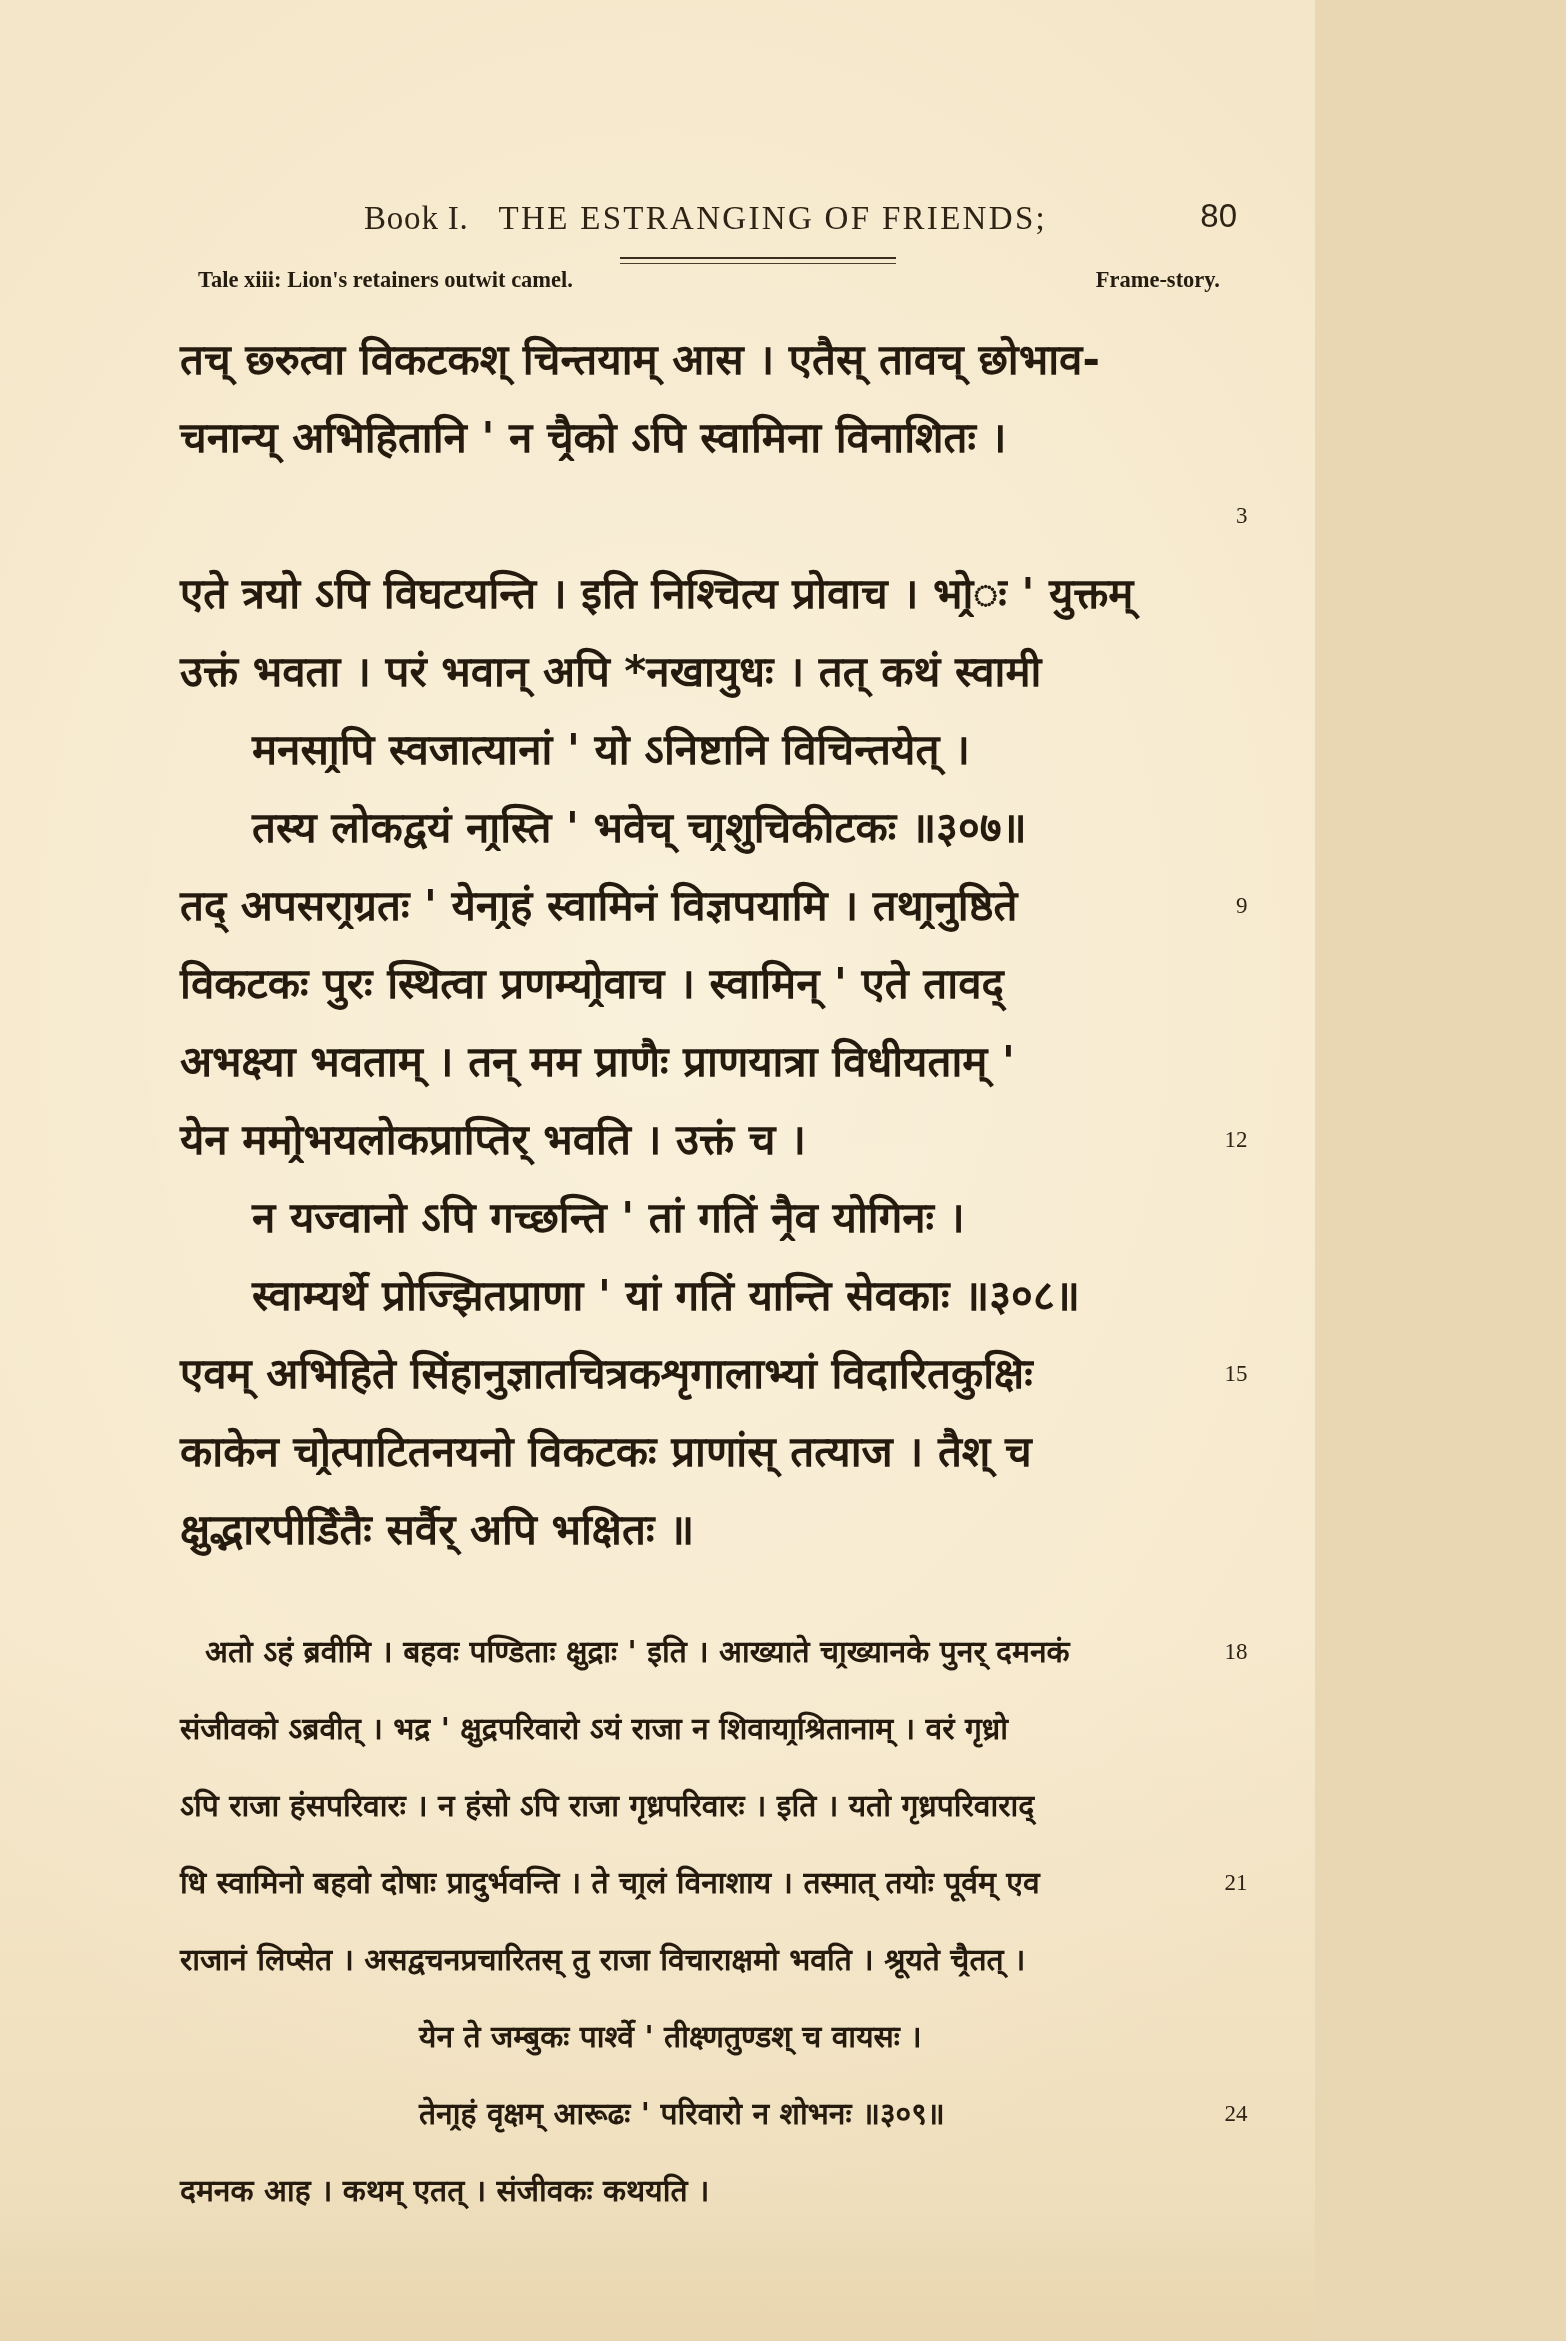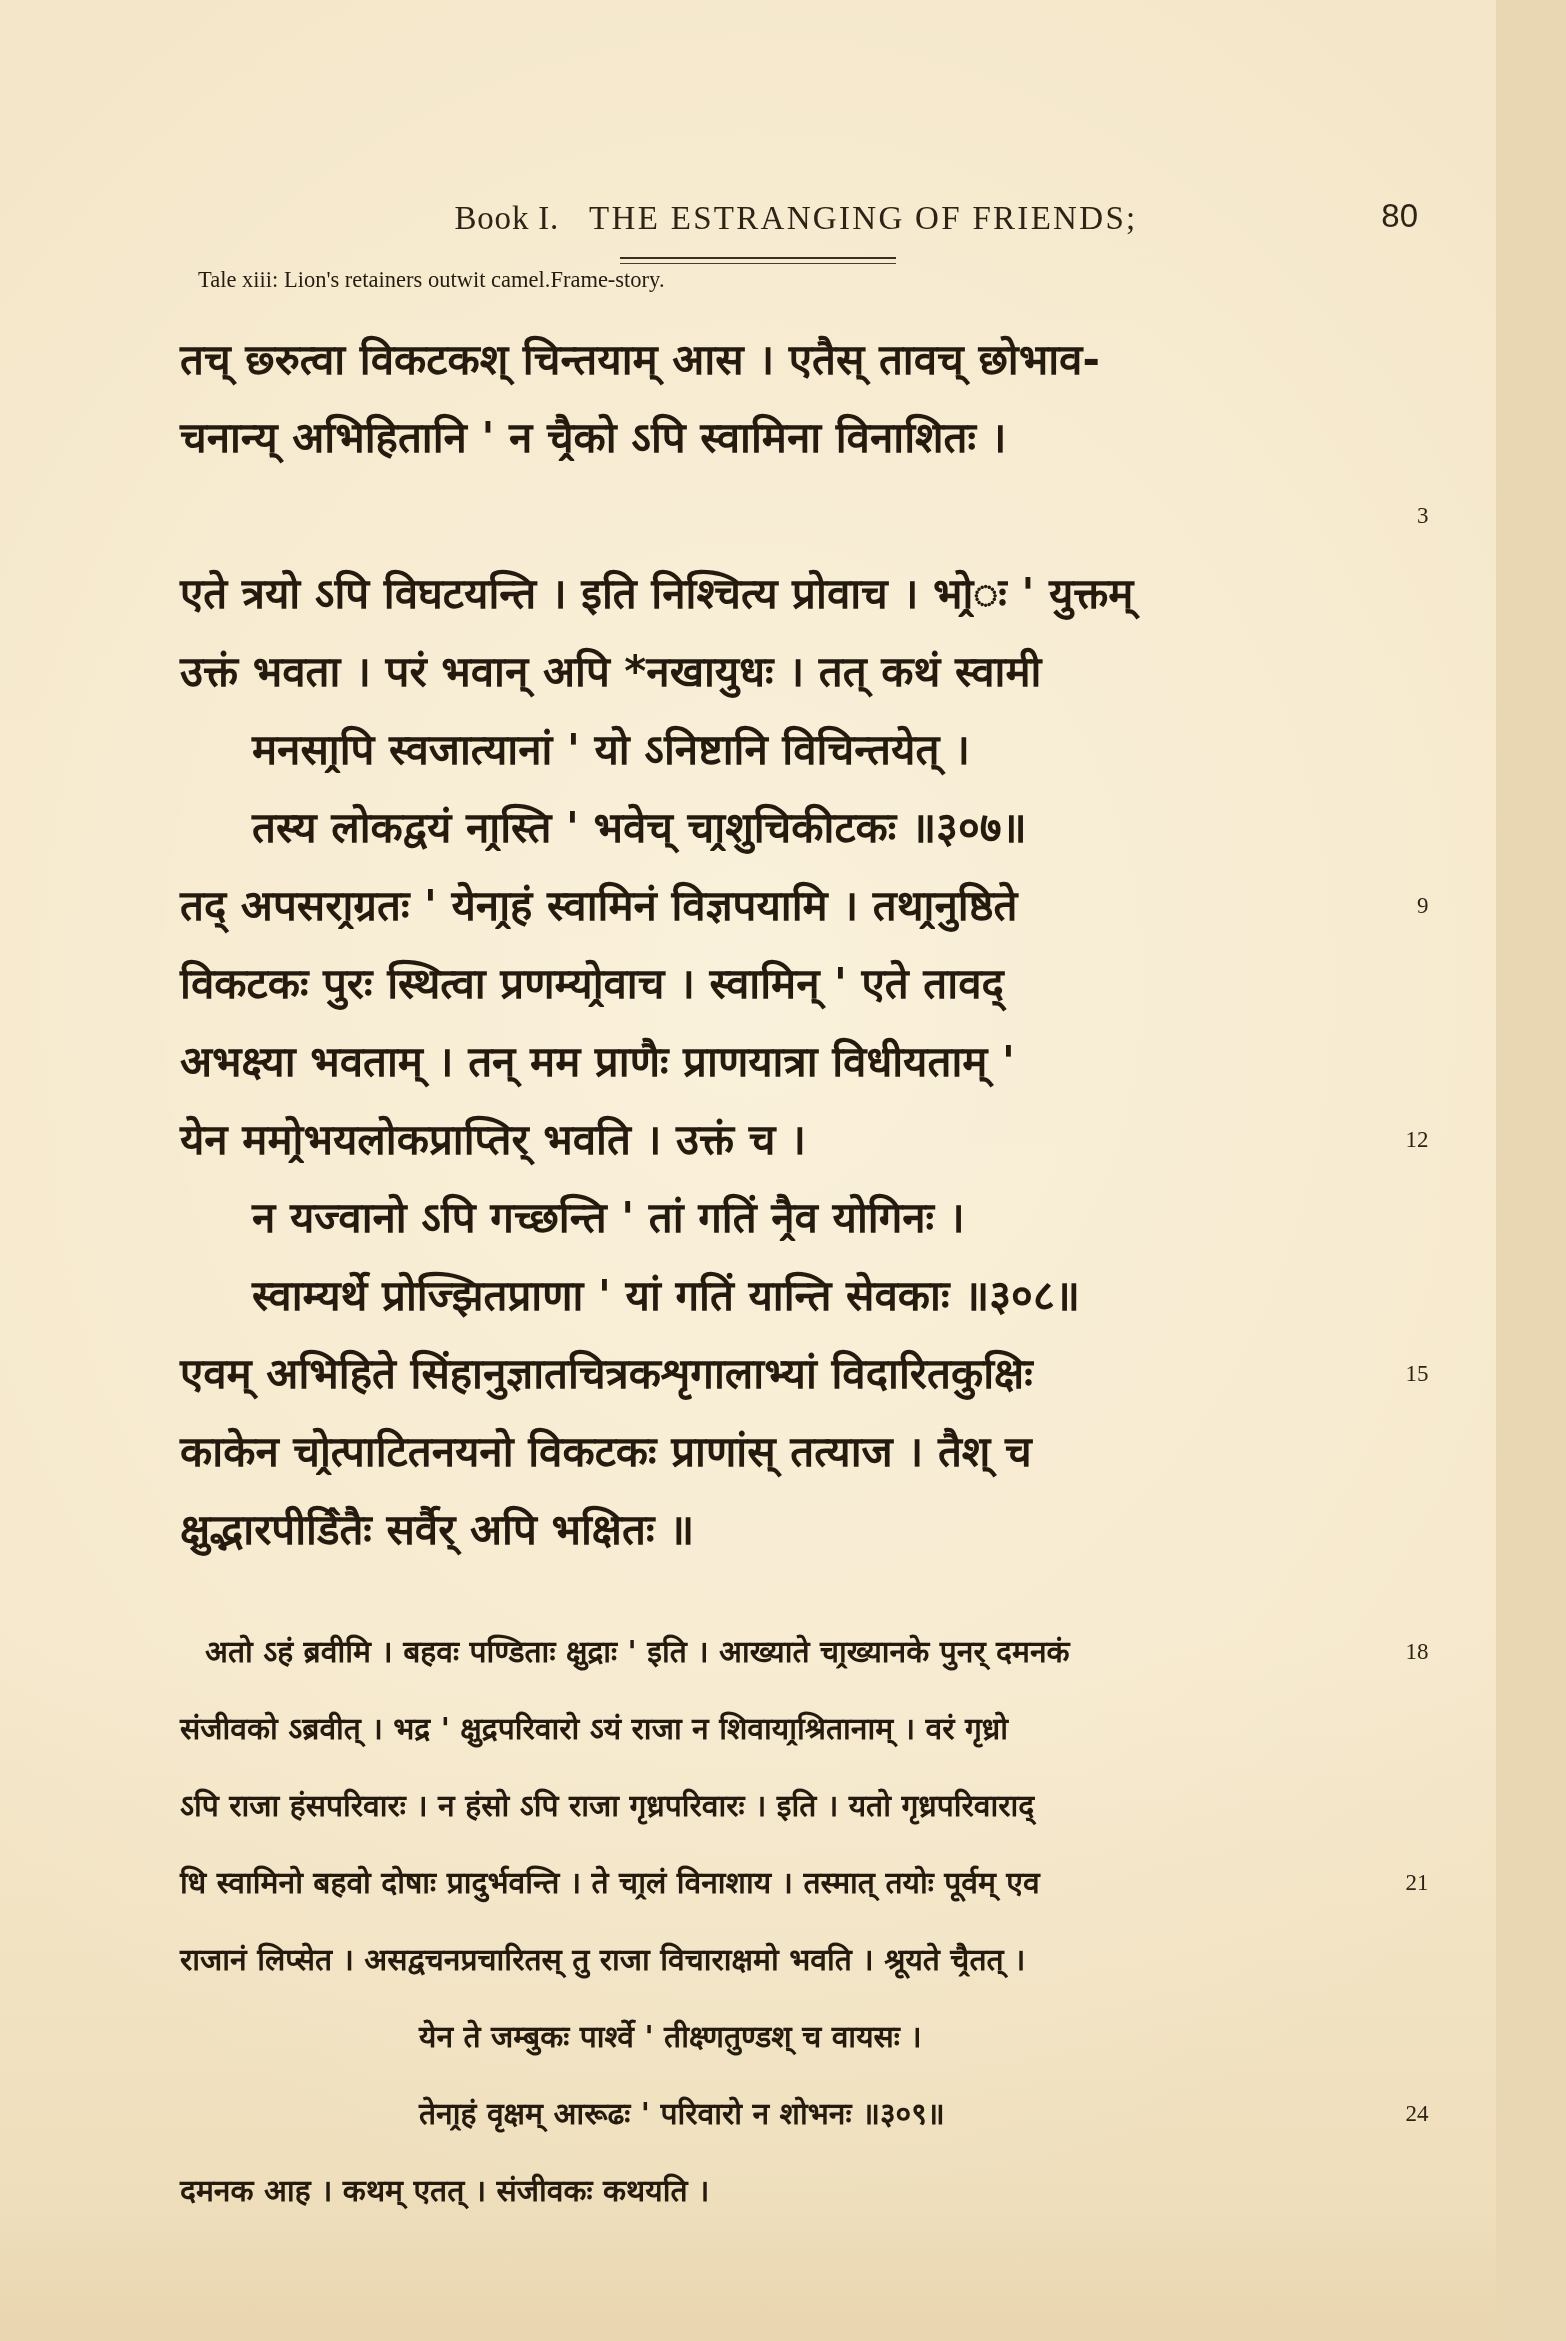--- a/index.html
+++ b/index.html
@@ -1,18 +1,18 @@
 <!DOCTYPE html>
 <html lang="sa" style="font-size:12px"><head>
 <meta charset="utf-8">
 <style>
   html,body{margin:0;padding:0;background:#e9d7b4;}
   .page{
     position:relative;
-    width:1496px;height:2342px;
+    width:1315px;height:2342px;
     background:
       radial-gradient(ellipse 120% 90% at 50% 42%, rgba(255,250,235,.55) 0%, rgba(255,250,235,0) 60%),
       linear-gradient(180deg,#f4e6c8 0%, #f5e7ca 70%, #efdfbd 93%, #e9d6b0 100%);
     overflow:hidden;
     color:#281f12;
     font-family:"DejaVu Sans", sans-serif;
   }
   
   .head-title{
     position:absolute;top:200px;left:0;width:100%;
@@ -26,23 +26,23 @@
     position:absolute;top:197px;right:78px;
     font-family:Liberation Sans, sans-serif;
     font-size:33px;color:#2e2416;
   }
   .head-rule{
     position:absolute;top:257px;left:620px;width:276px;height:3.8px;
     border-top:2.3px solid #3a2f1e;border-bottom:1.5px solid #4a3e2a;
   }
   .captions{
     position:absolute;top:267px;left:198px;right:95px;
-    display:flex;justify-content:flex-start;
+    display:flex;justify-content:space-between;
     font-family:"Liberation Serif", serif;
-    font-weight:normal;font-size:22.5px;color:#241c10;
+    font-weight:bold;font-size:22.5px;color:#241c10;
   }
   
   .text-block{position:absolute;top:321px;left:180px;right:66px;}
   .l{position:relative;white-space:nowrap;color:#241a0e;}
   .l .t{display:inline-block;text-align:center;}
   .lg{font-size:42px;line-height:78px;height:78px;font-weight:bold;}
   .sm{font-size:30px;line-height:77px;height:77px;font-weight:bold;}
   .in1{padding-left:72px;}
   .in2{padding-left:239px;}
   .gap{margin-top:44px;margin-left:25px;}

